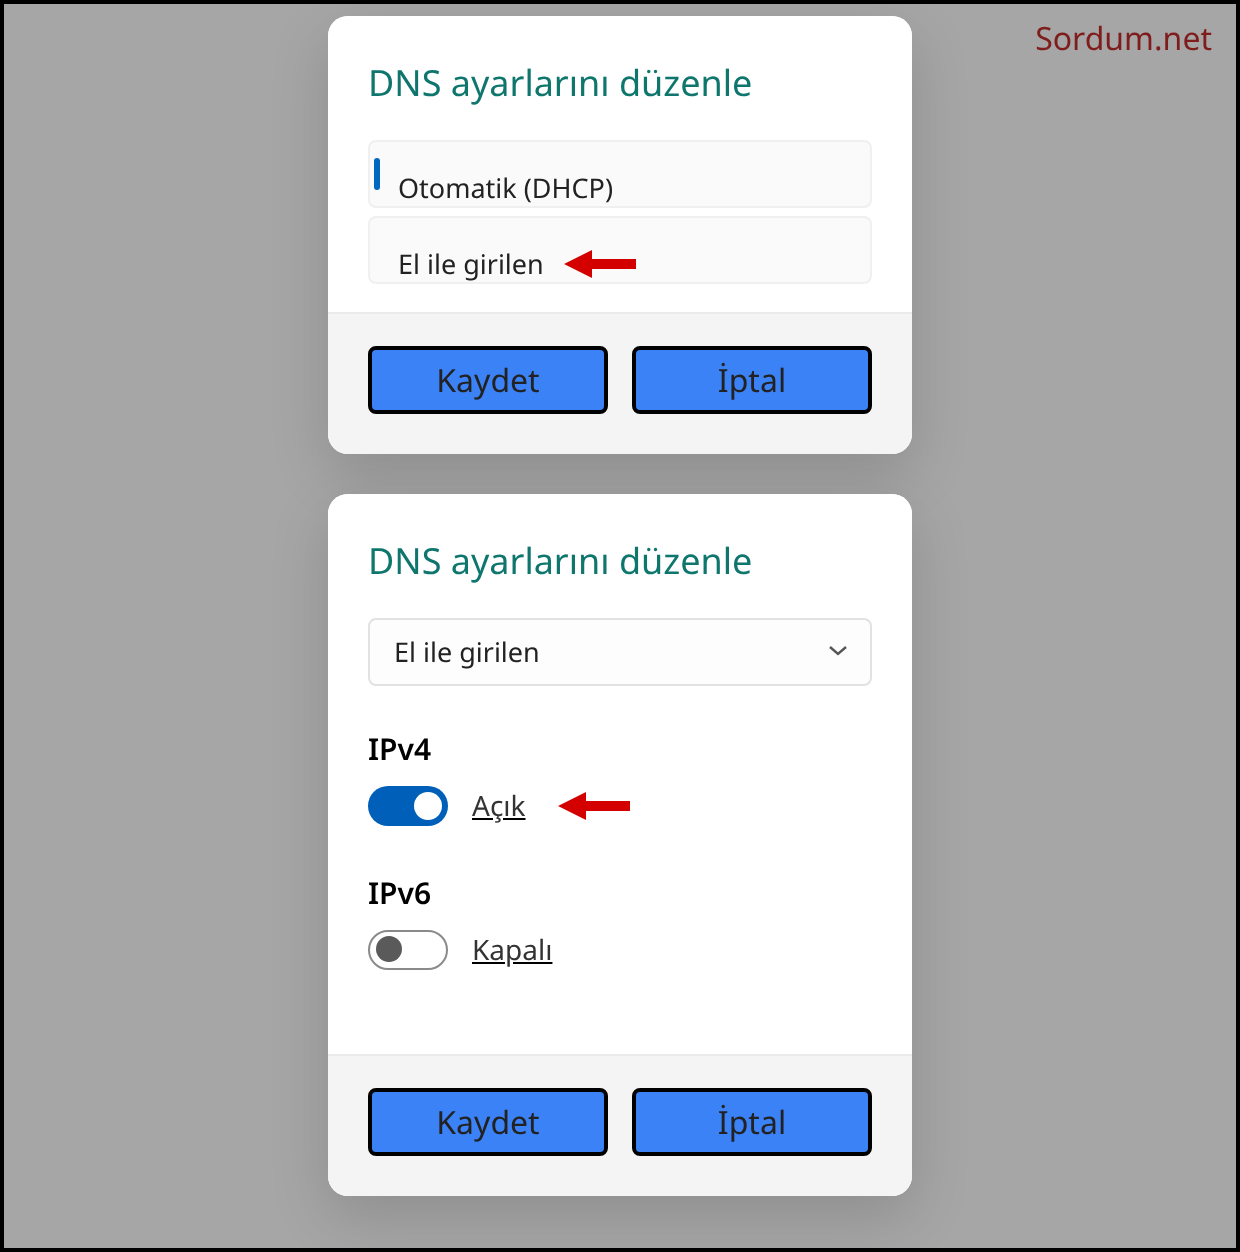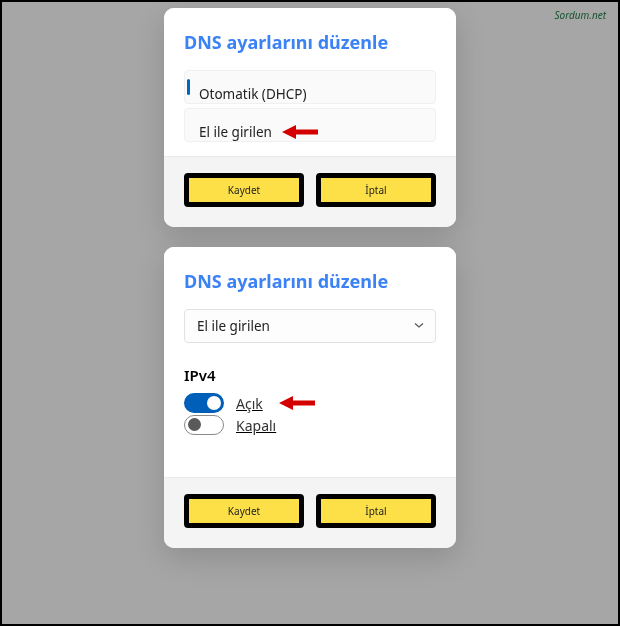--- a/index.html
+++ b/index.html
@@ -6,37 +6,37 @@
   html, body { margin:0; padding:0; }
   body {
     width:620px; height:626px;
     background:#a6a6a6;
     font-family: "Segoe UI", system-ui, -apple-system, sans-serif;
     position:relative;
     border:2px solid #000;
   }
   .watermark {
     position:absolute; top:6px; right:12px;
-    color:#14532d; font-size:10px;font-style:italic;
+    color:#7f1d1d; font-size:16px;
   }
   .stage {
     position:absolute; left:0; right:0; top:6px;
     display:flex; flex-direction:column; align-items:center;
   }
   .dialog {
     width:292px;
     background:#fff;
     border-radius:10px;
     overflow:hidden;
     box-shadow:0 10px 30px rgba(0,0,0,0.15);
     margin-bottom:20px;
   }
   .dlg-body { padding:20px 20px 8px 20px; background:#fff; }
   .dlg-title {
-    font-size:18px; font-weight:700; color:#3b82f6; margin:2px 0 16px 0;
+    font-size:18px; font-weight:400; color:#0f766e; margin:2px 0 16px 0;
   }
   .option-list { display:flex; flex-direction:column; gap:4px; }
   .option {
     background:#fafafa; border:1px solid #f0f0f0;
     border-radius:4px; height:34px; display:flex; align-items:flex-end;
     padding:0 10px 0 14px; font-size:13.5px; color:#222;
     cursor:pointer; position:relative;
   }
   .option.selected::before {
     content:""; position:absolute; left:2px; top:8px; bottom:8px;
@@ -44,23 +44,23 @@
   }
   .arrow {
     display:inline-flex; align-items:center; margin-left:10px;
   }
   .dlg-footer {
     background:#f4f4f4; border-top:1px solid #eaeaea;
     padding:16px 20px 20px 20px;
     display:flex; gap:12px;
   }
   .btn {
-    flex:1; background:#fde047; border:5px solid #000000;
+    flex:1; background:#3b82f6; border:2px solid #000000;
     border-radius:4px; height:34px;
-    font-size:10px; color:#222; cursor:pointer;
+    font-size:16px; color:#222; cursor:pointer;
     display:flex; align-items:center; justify-content:center;
   }
 
   .select {
     background:#fdfdfd; border:1px solid #e2e2e2; border-radius:4px;
     height:34px; display:flex; align-items:center;
     padding:0 10px 0 12px; font-size:13.5px; color:#222;
     cursor:pointer; position:relative;
   }
   .select .chev { margin-left:auto; }
@@ -138,20 +138,21 @@
           </div>
         <span class="toggle-label">Açık</span>
         <span class="arrow" style="margin-left:4px;">
           <svg width="38" height="18" viewBox="0 0 38 18">
             <line x1="36" y1="9" x2="10" y2="9" stroke="#d40000" stroke-width="5"></line>
             <polygon points="0,9 14,2 14,16" fill="#d40000"></polygon>
           </svg>
         </span>
       </div>
 
+      <div class="section-label">IPv6</div>
       <div class="toggle-row">
         <div class="toggle off">
             <div class="knob"></div>
           </div>
         <span class="toggle-label">Kapalı</span>
       </div>
 
       <div style="height:26px"></div>
     </div>
     <div class="dlg-footer">

